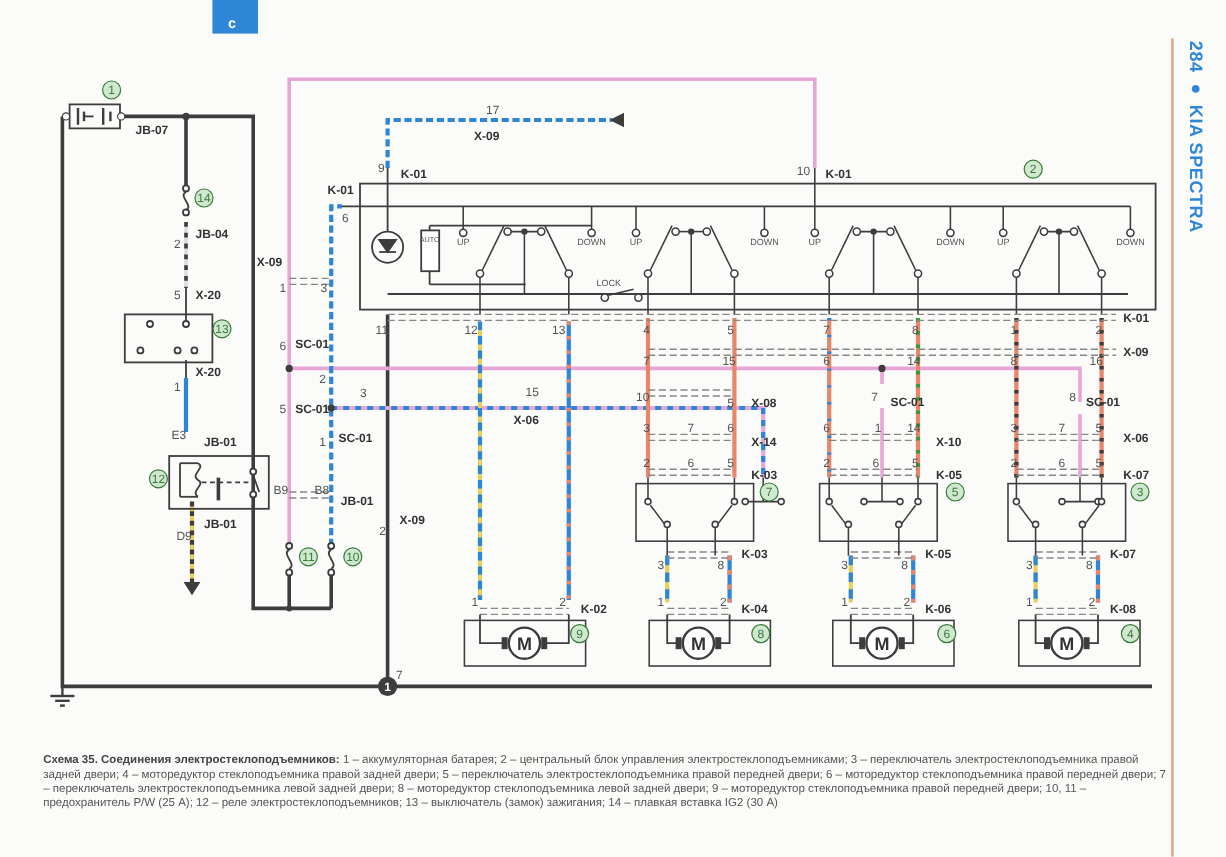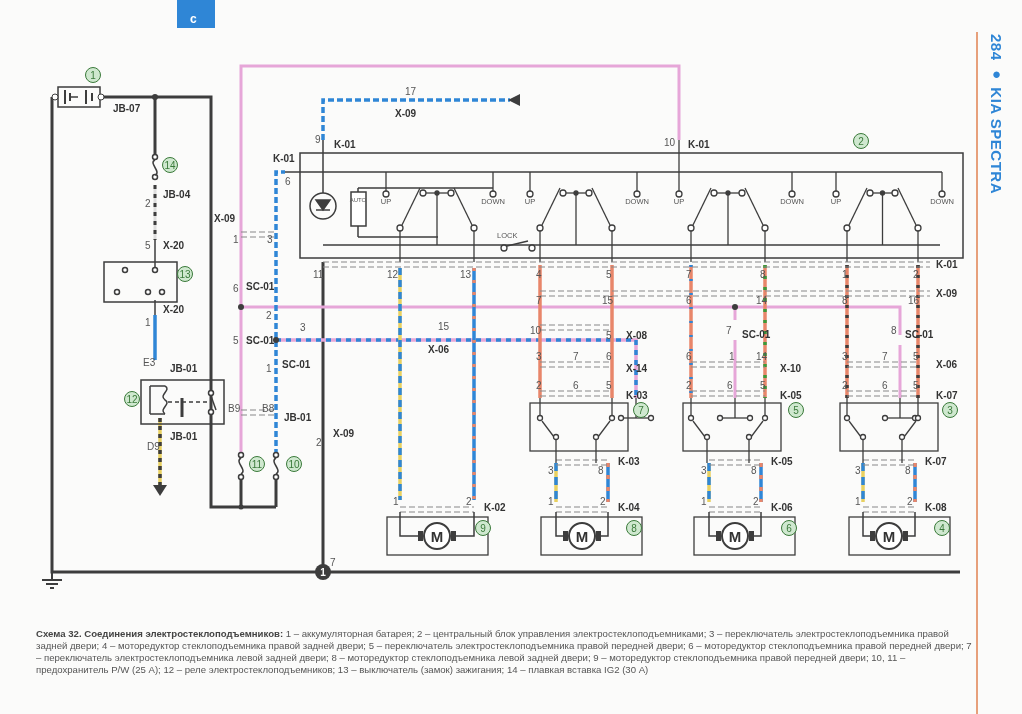--- a/index.html
+++ b/index.html
@@ -572,15 +572,15 @@
     <text class="pin" x="855" y="474">3</text>
     <text class="pin" x="905" y="474">8</text>
     <text class="pin" x="855" y="505">1</text>
     <text class="pin" x="907" y="505">2</text>
     <text class="pin" x="393" y="505">1</text>
     <text class="pin" x="466" y="505">2</text>
   </g>
 </svg>
 
 <div class="caption">
-  <b>Схема 32. Соединения электростеклоподъемников:</b>
+  <b>Схема 35. Соединения электростеклоподъемников:</b>
   <span>1 – аккумуляторная батарея; 2 – центральный блок управления электростеклоподъемниками; 3 – переключатель электростеклоподъемника правой задней двери; 4 – моторедуктор стеклоподъемника правой задней двери; 5 – переключатель электростеклоподъемника правой передней двери; 6 – моторедуктор стеклоподъемника правой передней двери; 7 – переключатель электростеклоподъемника левой задней двери; 8 – моторедуктор стеклоподъемника левой задней двери; 9 – моторедуктор стеклоподъемника правой передней двери; 10, 11 – предохранитель P/W (25 А); 12 – реле электростеклоподъемников; 13 – выключатель (замок) зажигания; 14 – плавкая вставка IG2 (30 А)</span>
 </div>
 
 </body></html>

